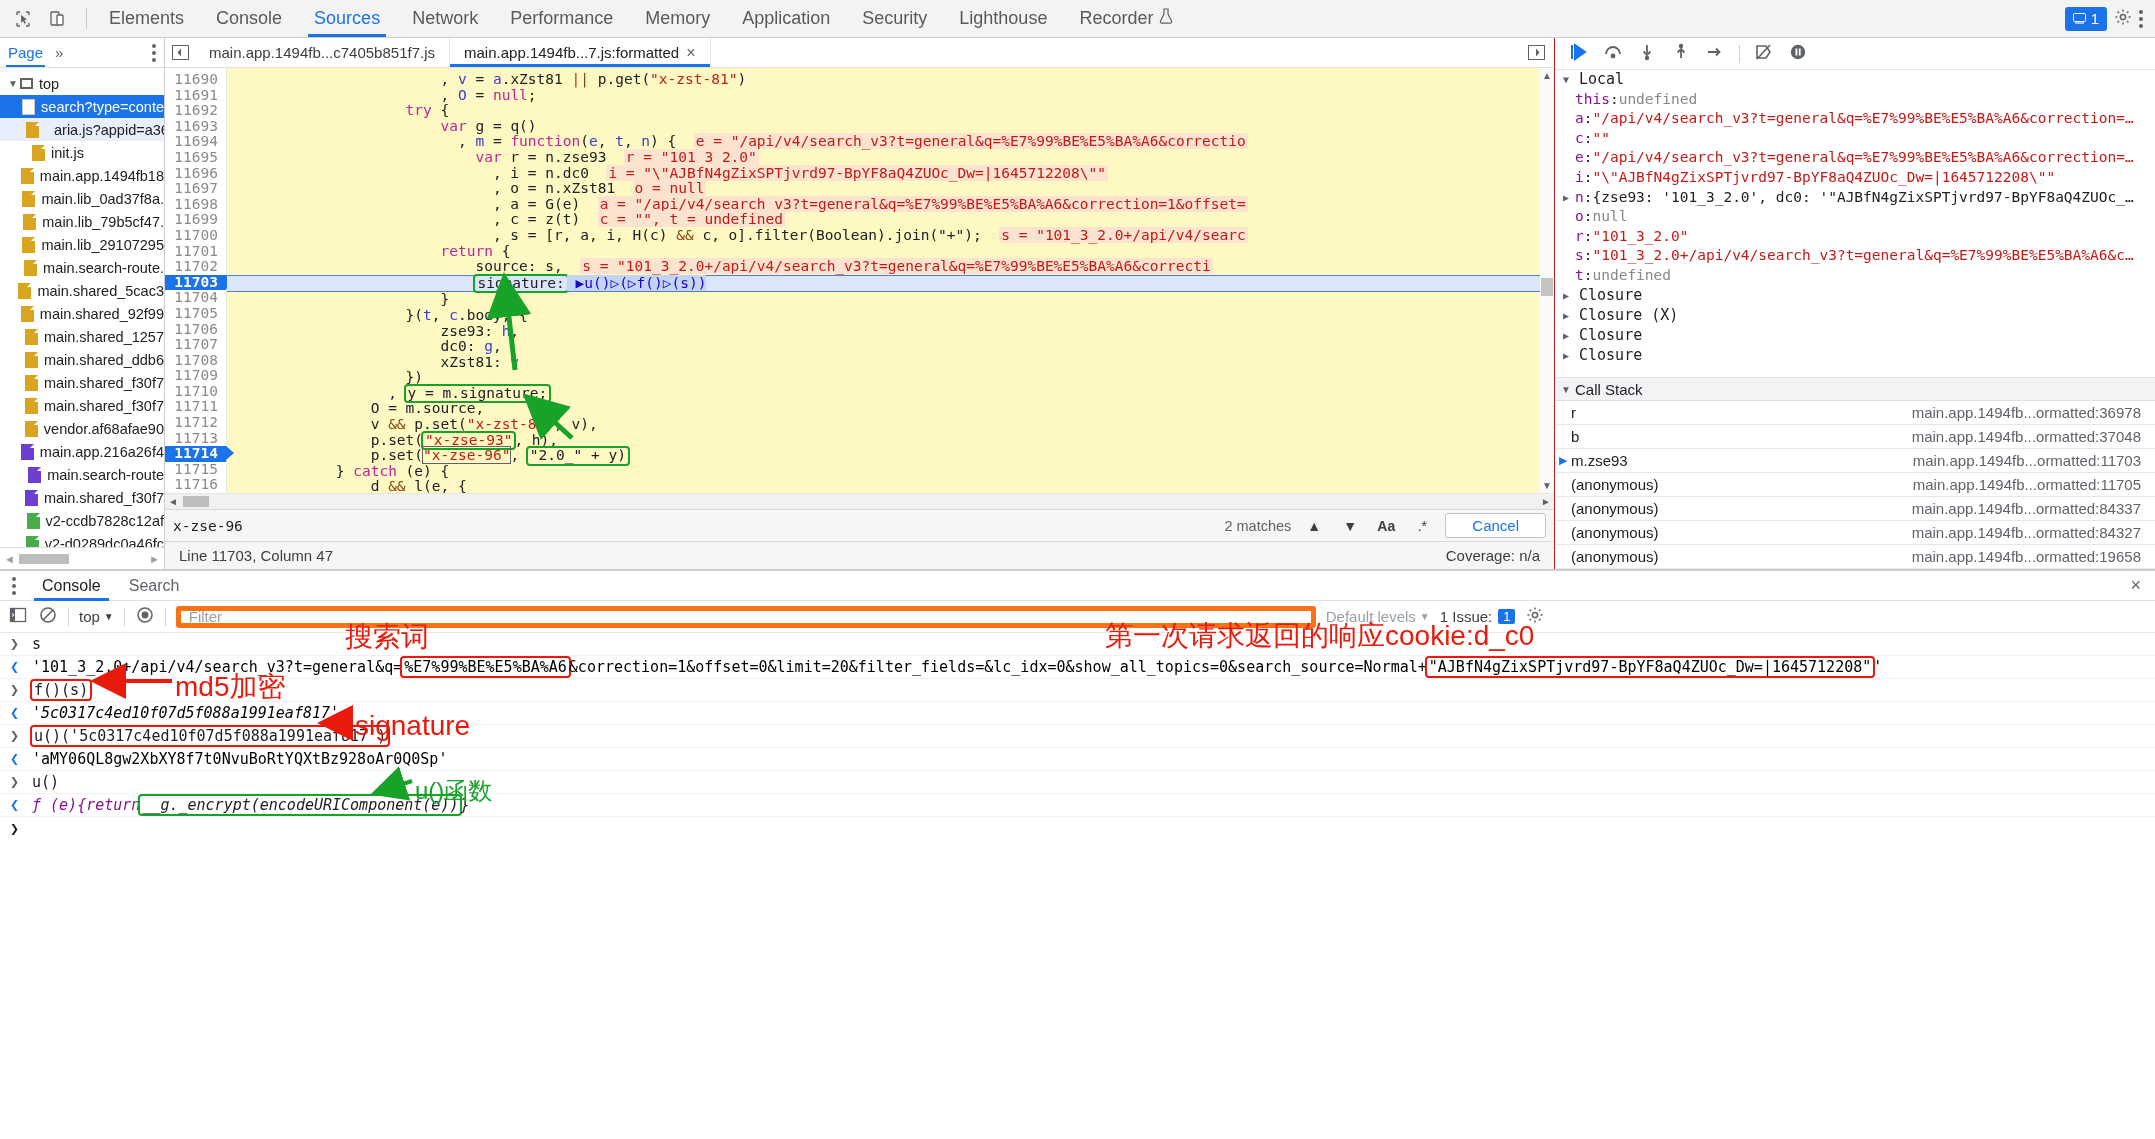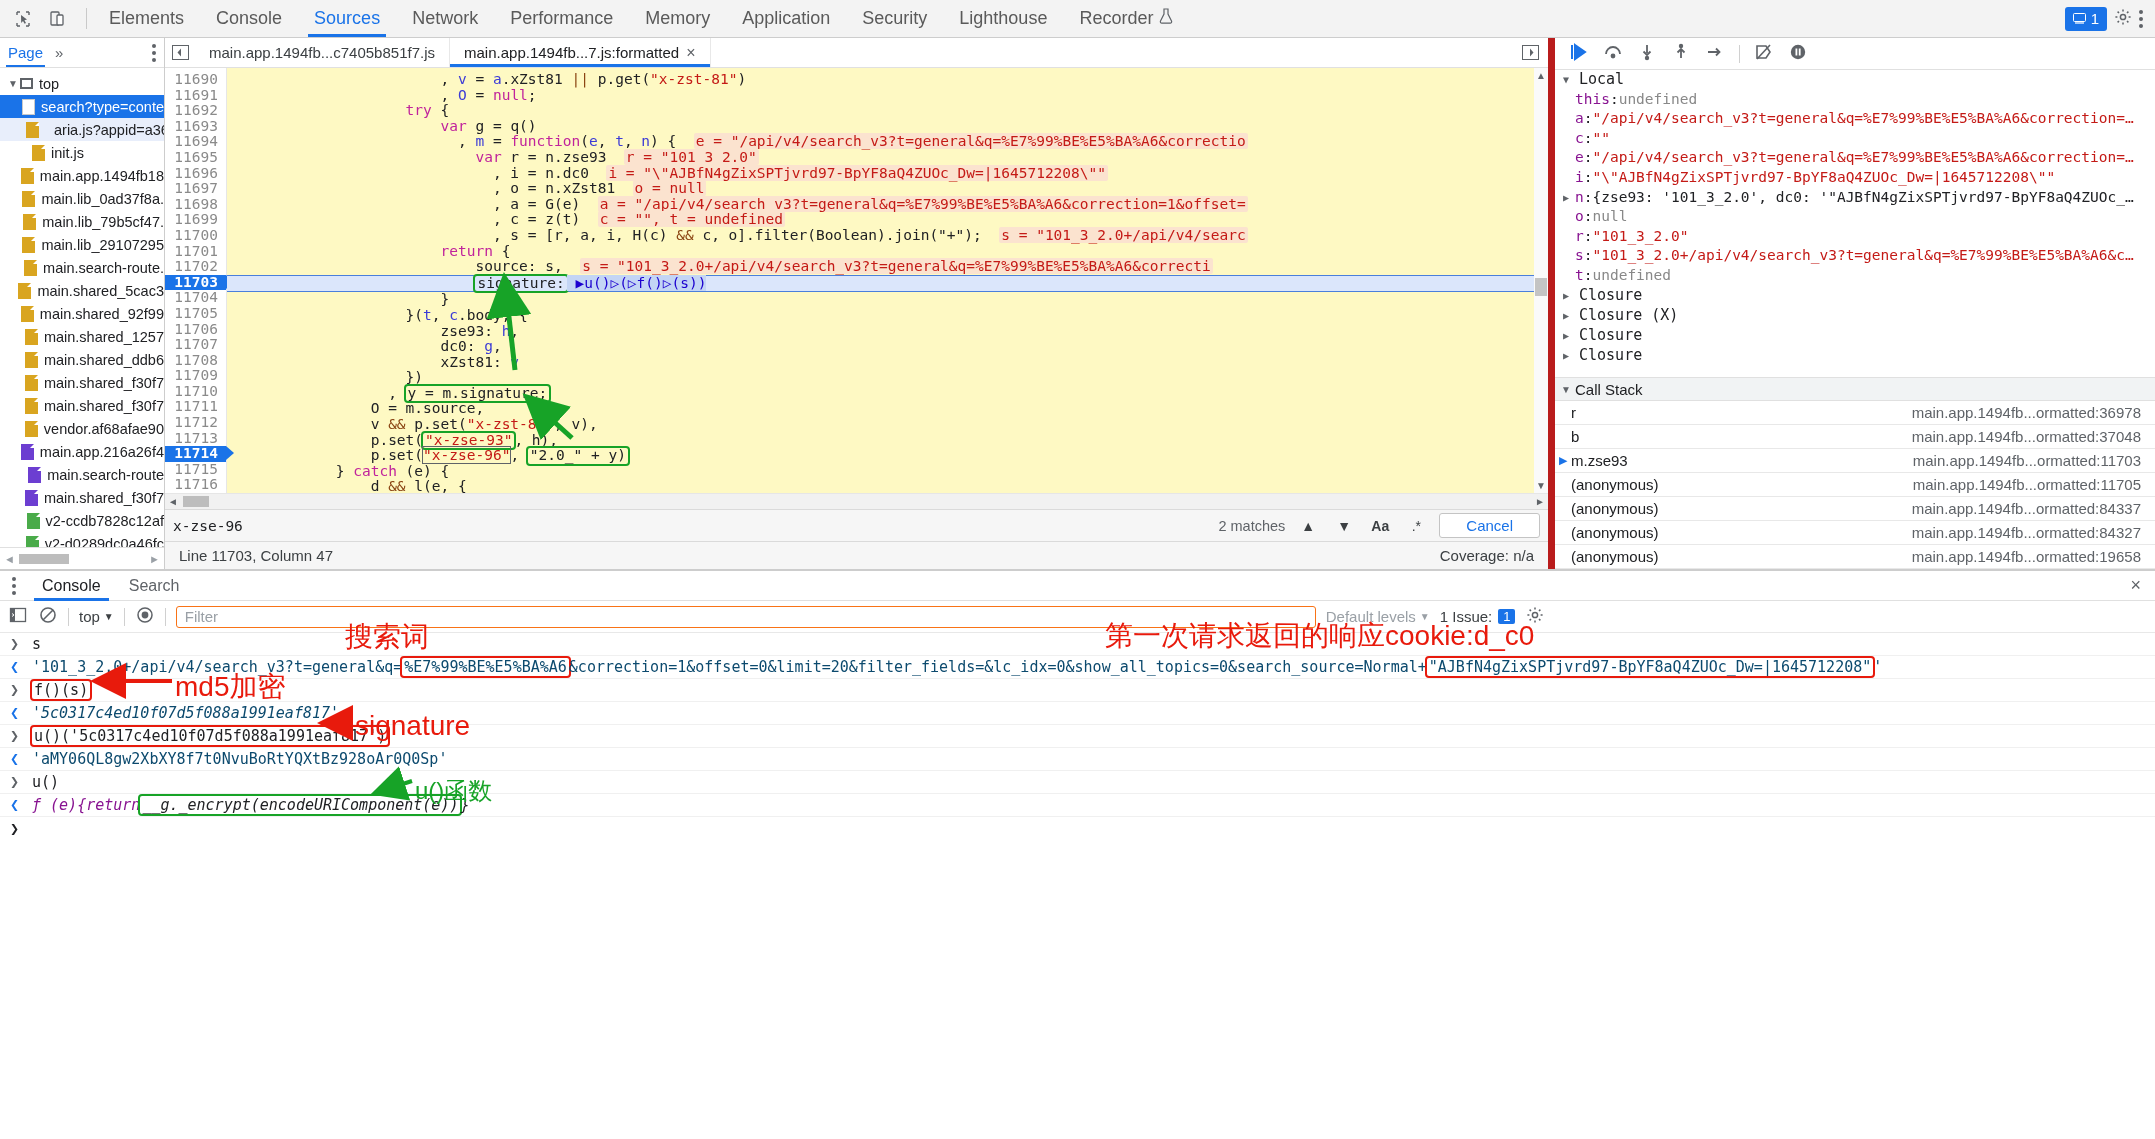--- a/index.html
+++ b/index.html
@@ -70,21 +70,21 @@
   .fr-yellow { background: #d9a520; }
   .fr-purple { background: #6c3ed1; }
   .fr-green  { background: #4aab4a; }
   .fr-white  { background: #ffffff; border: 1px solid #c9c9c9; }
   .frame-box { width: 13px; height: 11px; border: 2px solid #5f6368; margin-right: 6px; flex:none;}
   .nav-scroll { height: 22px; border-top: 1px solid #e0e0e0; display:flex; align-items:center; padding: 0 4px; }
   .nav-scroll .arrow { color:#9aa0a6; font-size: 11px; }
   .nav-scroll .bar { flex:1; height: 10px; background: #bdbdbd; margin: 0 4px; max-width: 50px;}
 
   
-  .editor { flex: 1; min-width: 0; display: flex; flex-direction: column; border-right: 7px solid #b91c1c; }
+  .editor { flex: 1; min-width: 0; display: flex; flex-direction: column; border-right: 1px solid #b91c1c; }
   .ed-tabs { height: 30px; display: flex; align-items: stretch; border-bottom: 1px solid #e0e0e0; background:#fff; }
   .ed-tabs .t-ic { width: 30px; display:flex; align-items:center; justify-content:center; }
   .ed-tab {
     display:flex; align-items:center; gap:7px; padding: 0 14px;
     font-size: 15px; color:#3c4043; position: relative; white-space:nowrap;
     border-right: 1px solid #e8e8e8;
   }
   .ed-tab.active { color:#202124; }
   .ed-tab.active::after { content:""; position:absolute; left:0; right:0; bottom:0; height:3px; background:#1a73e8; }
   .ed-tab .x { font-size: 16px; color:#5f6368; }
@@ -181,32 +181,32 @@
   .drawer { height: 0; display:flex; flex-direction:column; border-top:2px solid #cdcdcd; }
   .dr-tabs { height: 30px; display:flex; align-items:center; border-bottom:1px solid #e0e0e0; background:#fff; position:relative;}
   .dr-tabs .kb { padding: 0 12px; }
   .dr-tab { padding: 0 14px; height:30px; display:flex; align-items:center; font-size:16px; color:#5f6368; position:relative;}
   .dr-tab.active { color:#202124; }
   .dr-tab.active::after { content:""; position:absolute; left:6px; right:6px; bottom:0; height:3px; background:#1a73e8;}
   .dr-close { position:absolute; right:14px; color:#5f6368; font-size:18px;}
   .dr-toolbar { height: 32px; display:flex; align-items:center; gap:10px; padding: 0 8px; border-bottom:1px solid #e8e8e8;}
   .dr-toolbar .sep { width:1px; height:18px; background:#d0d0d0;}
   .filter-in {
-    flex: 1; border:1px solid #f97316; border-radius:3px; height:22px;
+    flex: 1; border:5px solid #f97316; border-radius:3px; height:22px;
     display:flex; align-items:center; padding: 0 8px; color:#9aa0a6; font-size:15px;
     max-width: 1140px;
   }
   .levels { color:#9aa0a6; font-size:15px; display:flex; align-items:center; gap:4px;}
   .issues { display:flex; align-items:center; gap:6px; font-size:15px; color:#3c4043; }
   .issues .ibadge { background:#1a73e8; color:#fff; border-radius:2px; padding:0 5px; font-size:13px;}
   .console { flex:1; overflow:hidden; font-family:"DejaVu Sans Mono", monospace; font-size:15px; }
   .crow { min-height: 22px; display:flex; align-items:flex-start; border-bottom:1px solid #f0f0f0; padding: 2px 0 2px 10px;}
   .crow .car { width:22px; color:#5f6368; flex:none; }
   .crow .car.out { color:#1a73e8; }
-  .cstr { color:#0c4a6e; }
+  .cstr { color:#000000; }
   .cplain { color:#202124; }
   .citalic { font-style: italic; }
   .ckw { color:#881391; font-style:italic; }
   .prompt-row { display:flex; align-items:center; padding: 3px 0 3px 10px; }
 
   
   .box-red { outline: 2px solid #e81a0c; border-radius:2px; padding: 0 2px; display:inline-block; }
   .box-green { outline: 2px solid #17a327; border-radius:2px; padding: 0 2px; display:inline-block; }
   .anno { position:absolute; font-family:"Liberation Sans", sans-serif; pointer-events:none; }
   svg.overlay { position:absolute; left:0; top:0; pointer-events:none; }

